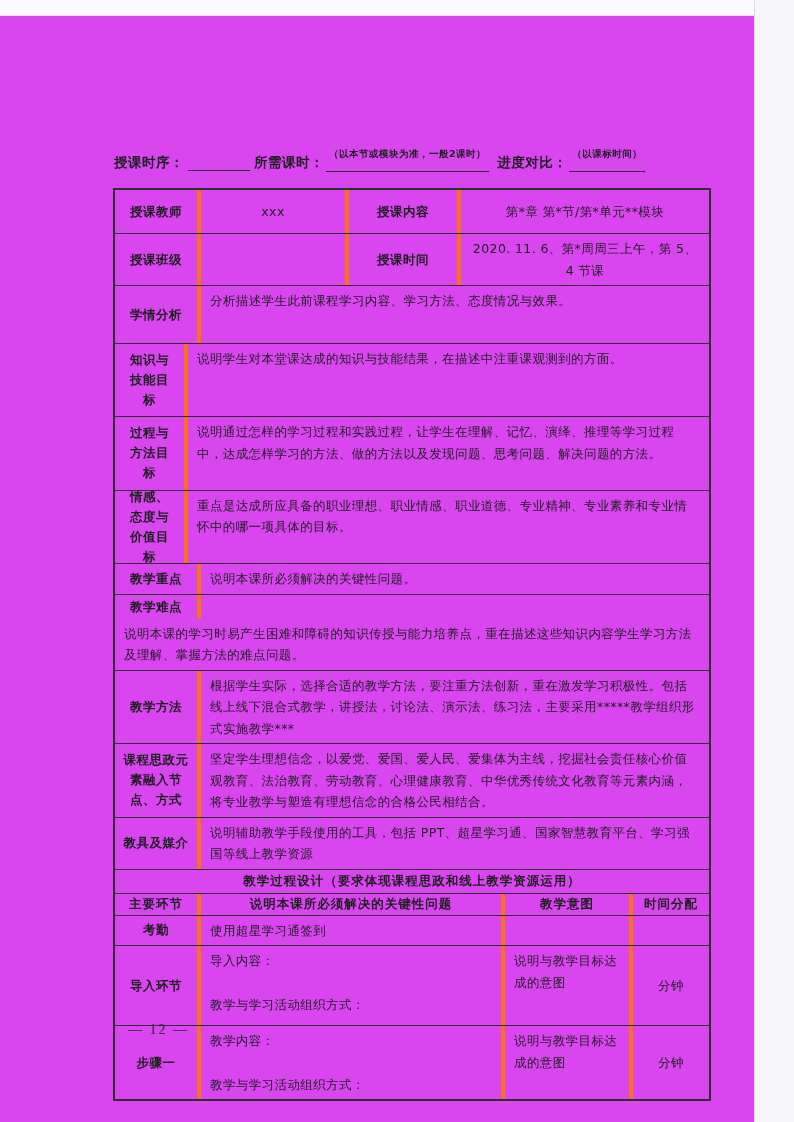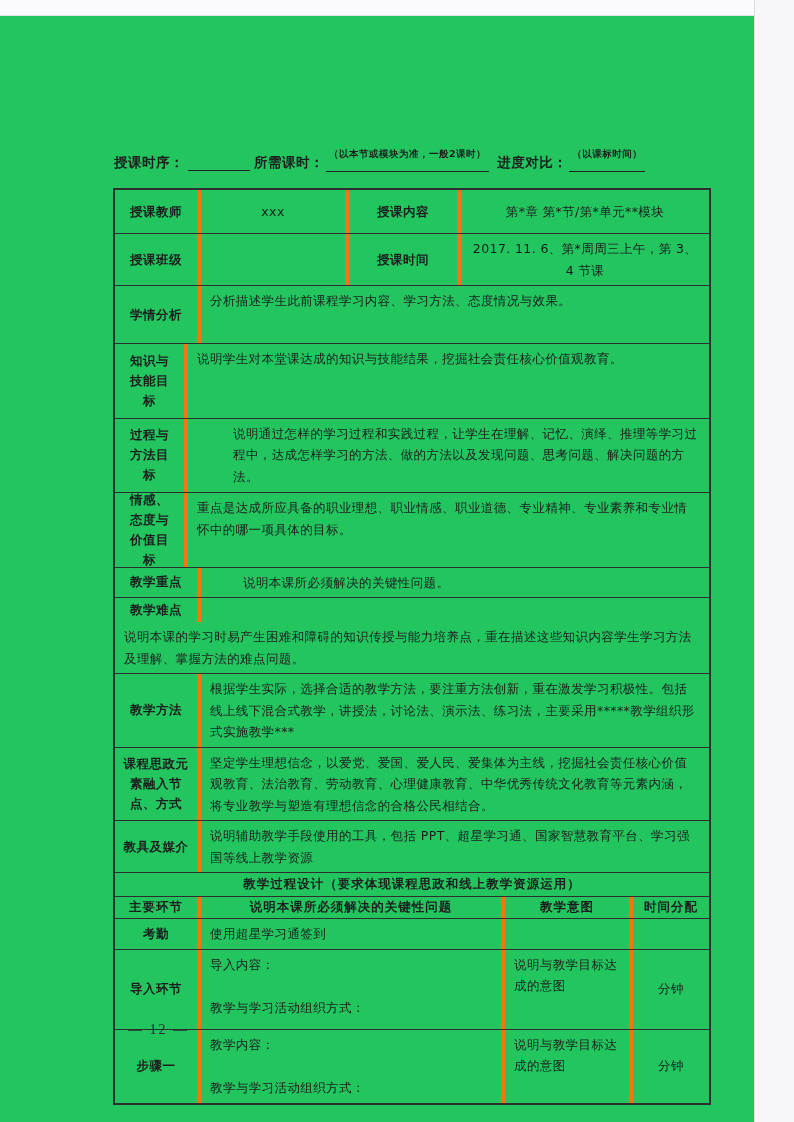--- a/index.html
+++ b/index.html
@@ -4,21 +4,21 @@
 <style>
   * { margin: 0; padding: 0; box-sizing: border-box; }
   html, body { background: #e9e9ec; }
   body {
     font-family: "DejaVu Sans", "Liberation Sans", sans-serif;
     color: #1d1d1f;
   }
   .scan {
     position: relative;
     width: 794px; height: 1122px;
-    background: #22c55e;
+    background: #d946ef;
     overflow: hidden;
     margin: 0 auto;
   }
   .edge-top {
     position: absolute; top: 0; left: 0; right: 0; height: 16px;
     background: #fbfbfd;
     border-bottom: 1px solid #e3e3e8;
   }
   .edge-right {
     position: absolute; top: 0; right: 0; bottom: 0; width: 40px;
@@ -84,22 +84,22 @@
     display: flex; align-items: center; justify-content: center;
     font-weight: 700; letter-spacing: 1px; padding: 2px;
   }
   .hdr-cell {
     display: flex; align-items: center; justify-content: center;
     font-weight: 700; letter-spacing: 1px; padding: 1px 4px;
   }
   .proc-line2 { margin-top: 22px; }
   
   .h44 { min-height: 44px; } .h48 { min-height: 48px; } .h58 { min-height: 58px; }
-  .h52 { min-height: 52px; } .h70 { min-height: 70px; gap: 36px; } .h60 { min-height: 60px; }
-  .h28 { min-height: 28px; gap: 33px; } .h42 { min-height: 42px; flex-direction: column; } .h66 { min-height: 66px; }
+  .h52 { min-height: 52px; } .h70 { min-height: 70px; } .h60 { min-height: 60px; }
+  .h28 { min-height: 28px; } .h42 { min-height: 42px; flex-direction: column; } .h66 { min-height: 66px; }
   .h45 { min-height: 45px; } .h24 { min-height: 24px; } .h22 { min-height: 22px; }
   .h80 { min-height: 80px; } .h72 { min-height: 72px; }
   
   .page-number {
     position: absolute; top: 1022px; left: 128px;
     font-size: 14px; letter-spacing: 2px; color: #2a2a2c; font-family: Liberation Serif, serif;
   }
 </style>
 </head>
 <body>
@@ -123,33 +123,33 @@
       <div class="td lbl w86">授课教师</div>
       <div class="td val w148 center-both">xxx</div>
       <div class="td lbl w112">授课内容</div>
       <div class="td val grow center-both last">第*章 第*节/第*单元**模块</div>
     </div>
 
     <div class="tr h48">
       <div class="td lbl w86">授课班级</div>
       <div class="td val w148 center-both"></div>
       <div class="td lbl w112">授课时间</div>
-      <div class="td val grow center-both last">2017. 11. 6、第*周周三上午，第 3、4 节课</div>
+      <div class="td val grow center-both last">2020. 11. 6、第*周周三上午，第 5、4 节课</div>
     </div>
 
     <div class="tr h58">
       <div class="td lbl w86">学情分析</div>
       <div class="td val grow last">分析描述学生此前课程学习内容、学习方法、态度情况与效果。</div>
     </div>
 
     <div class="tr">
       <div class="objwrap">
         <div class="objrow h52">
           <div class="td sub w73">知识与技能目标</div>
-          <div class="td val grow last">说明学生对本堂课达成的知识与技能结果，挖掘社会责任核心价值观教育。</div>
+          <div class="td val grow last">说明学生对本堂课达成的知识与技能结果，在描述中注重课观测到的方面。</div>
         </div>
         <div class="objrow h70">
           <div class="td sub w73">过程与方法目标</div>
           <div class="td val grow last">说明通过怎样的学习过程和实践过程，让学生在理解、记忆、演绎、推理等学习过程中，达成怎样学习的方法、做的方法以及发现问题、思考问题、解决问题的方法。</div>
         </div>
         <div class="objrow h60">
           <div class="td sub w73">情感、态度与价值目标</div>
           <div class="td val grow last">重点是达成所应具备的职业理想、职业情感、职业道德、专业精神、专业素养和专业情怀中的哪一项具体的目标。</div>
         </div>
       </div>

